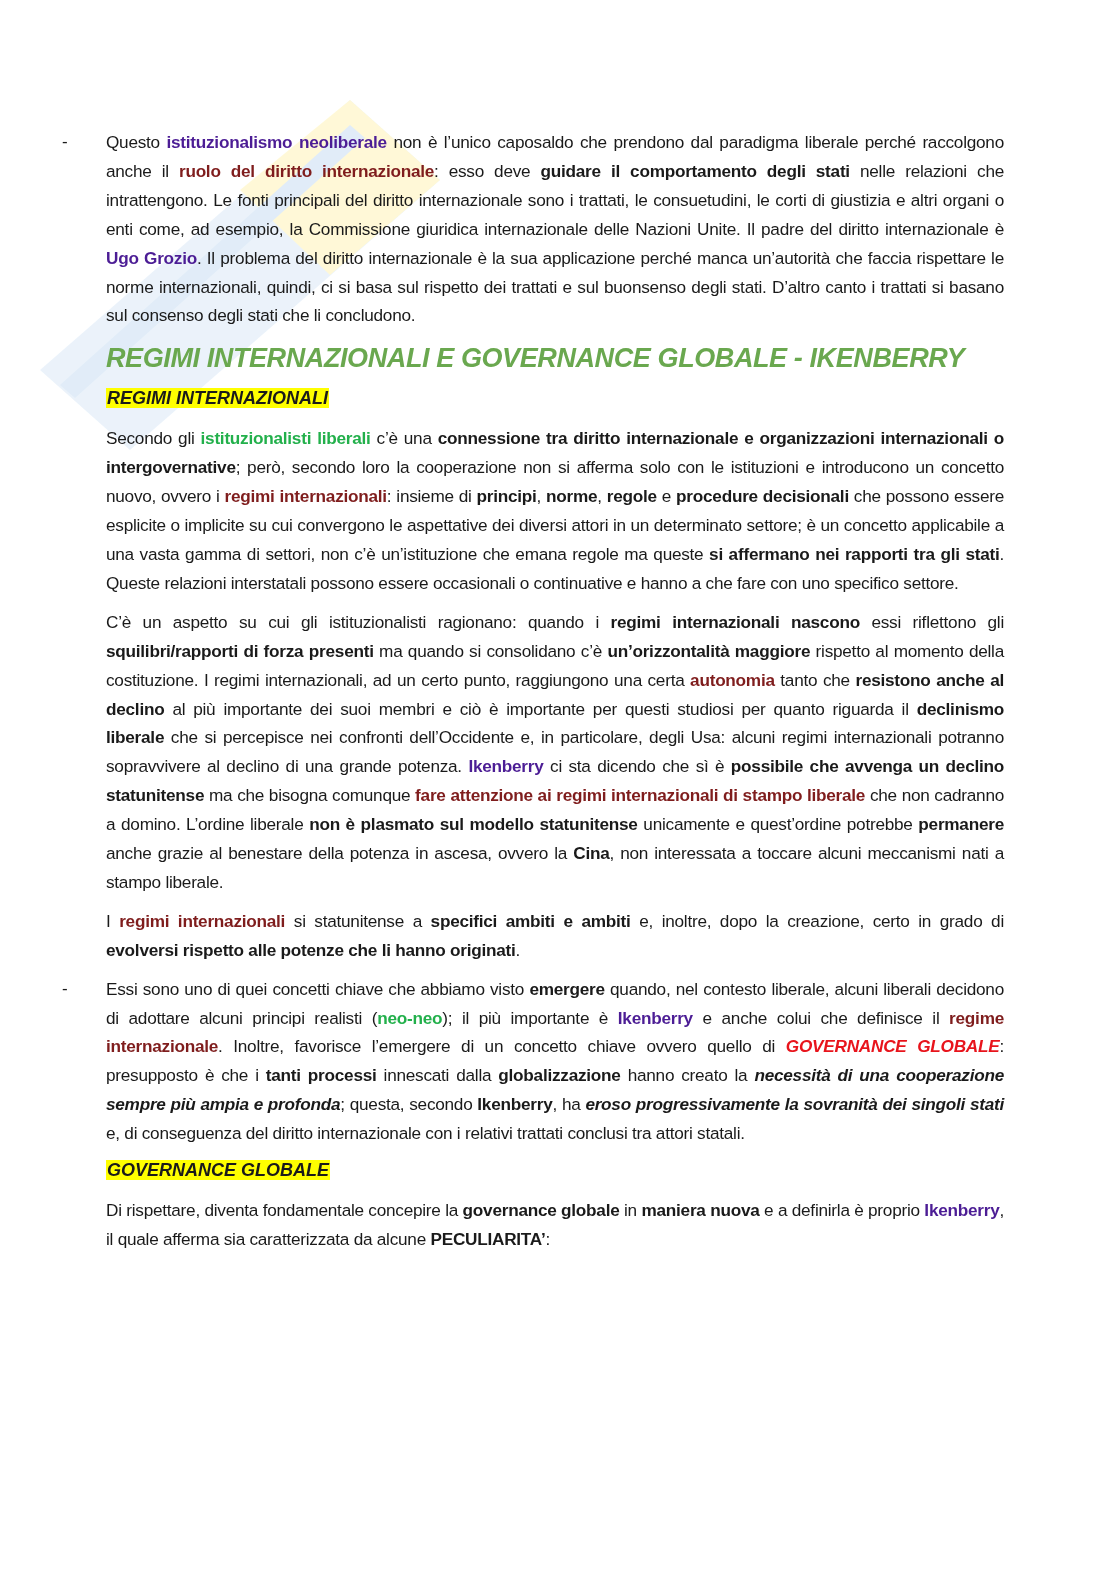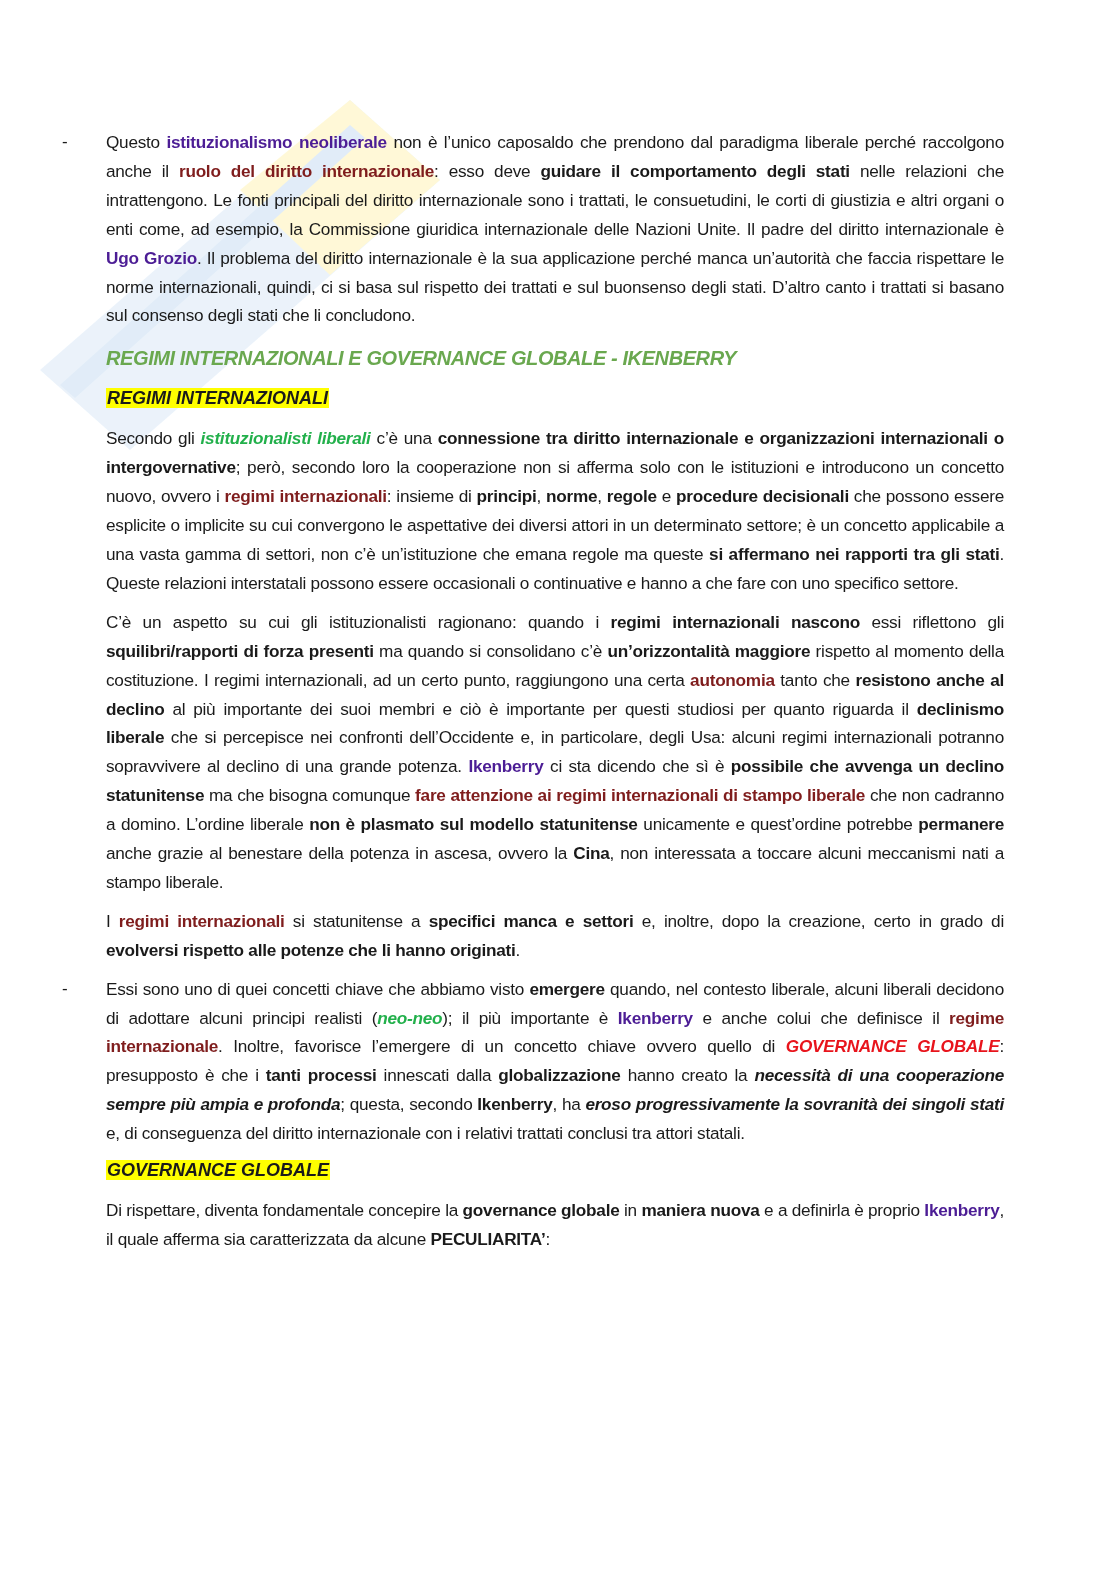--- a/index.html
+++ b/index.html
@@ -5,46 +5,46 @@
   html, body { margin: 0; padding: 0; background: #ffffff; }
   body { width: 1116px; height: 1579px; position: relative; overflow: hidden;
          font-family: "Liberation Sans", "DejaVu Sans", sans-serif; color: #1a1a1a; }
   .watermark { position: absolute; left: 20px; top: 40px; width: 520px; height: 420px;
                pointer-events: none; z-index: 0; }
   .page { position: absolute; left: 106px; top: 128px; width: 898px; z-index: 1; }
   p.para { margin: 0 0 10px 0; font-size: 17.2px; line-height: 28.9px; text-align: justify;
            letter-spacing: -0.25px; }
   .bullet-row { position: relative; }
   .dash { position: absolute; left: -44px; top: 0; font-size: 17px; line-height: 28.9px; }
-  h1.h-main { margin: 4px 0 10px 0; font-size: 20px; font-weight: bold; font-style: italic;
+  h1.h-main { margin: 4px 0 10px 0; font-size: 27px; font-weight: bold; font-style: italic;
               color: #6aa84f; letter-spacing: -0.4px; line-height: 36px; }
   h2.h-sub { margin: 8px 0 14px 0; font-size: 18px; font-weight: bold; font-style: italic;
              line-height: 24px; }
   h2.h-sub span { background: #ffff00; padding: 0 1px; }
   .b { font-weight: bold; }
   .blue { color: #4c1d95; font-weight: bold; }
   .red { color: #7f1d1d; font-weight: bold; }
-  .green { color: #22b04b; font-weight: bold; font-style: italic; }
+  .green { color: #22b04b; font-weight: bold; }
   .redi { color: #e8141c; font-weight: bold; font-style: italic; }
   .bi { font-weight: bold; font-style: italic; }
 </style>
 </head>
 <body>
 
 <svg class="watermark" viewBox="0 0 520 420" xmlns="http://www.w3.org/2000/svg">
   <g opacity="0.55">
     <polygon points="20,330 330,60 420,140 110,410" fill="#dbe9f7"></polygon>
     <polygon points="220,150 330,60 420,140 310,235" fill="#fff4b8"></polygon>
     <polygon points="40,345 330,85 345,98 55,358" fill="#c9def3"></polygon>
   </g>
 </svg>
 
 <div class="page" id="page">
     <p class="para bullet-row"><span class="dash">-</span><span>Questo </span><span class="blue">istituzionalismo neoliberale</span><span> non è l’unico caposaldo che prendono dal paradigma liberale perché raccolgono anche il </span><span class="red">ruolo del diritto internazionale</span><span>: esso deve </span><span class="b">guidare il comportamento degli stati</span><span> nelle relazioni che intrattengono. Le fonti principali del diritto internazionale sono i trattati, le consuetudini, le corti di giustizia e altri organi o enti come, ad esempio, la Commissione giuridica internazionale delle Nazioni Unite. Il padre del diritto internazionale è </span><span class="blue">Ugo Grozio</span><span>. Il problema del diritto internazionale è la sua applicazione perché manca un’autorità che faccia rispettare le norme internazionali, quindi, ci si basa sul rispetto dei trattati e sul buonsenso degli stati. D’altro canto i trattati si basano sul consenso degli stati che li concludono.</span></p>
     <h1 class="h-main">REGIMI INTERNAZIONALI E GOVERNANCE GLOBALE - IKENBERRY</h1>
     <h2 class="h-sub"><span>REGIMI INTERNAZIONALI</span></h2>
     <p class="para"><span>Secondo gli </span><span class="green">istituzionalisti liberali</span><span> c’è una </span><span class="b">connessione tra diritto internazionale e organizzazioni internazionali o intergovernative</span><span>; però, secondo loro la cooperazione non si afferma solo con le istituzioni e introducono un concetto nuovo, ovvero i </span><span class="red">regimi internazionali</span><span>: insieme di </span><span class="b">principi</span><span>, </span><span class="b">norme</span><span>, </span><span class="b">regole</span><span> e </span><span class="b">procedure decisionali</span><span> che possono essere esplicite o implicite su cui convergono le aspettative dei diversi attori in un determinato settore; è un concetto applicabile a una vasta gamma di settori, non c’è un’istituzione che emana regole ma queste </span><span class="b">si affermano nei rapporti tra gli stati</span><span>. Queste relazioni interstatali possono essere occasionali o continuative e hanno a che fare con uno specifico settore.</span></p>
     <p class="para"><span>C’è un aspetto su cui gli istituzionalisti ragionano: quando i </span><span class="b">regimi internazionali nascono</span><span> essi riflettono gli </span><span class="b">squilibri/rapporti di forza presenti</span><span> ma quando si consolidano c’è </span><span class="b">un’orizzontalità maggiore</span><span> rispetto al momento della costituzione. I regimi internazionali, ad un certo punto, raggiungono una certa </span><span class="red">autonomia</span><span> tanto che </span><span class="b">resistono anche al declino</span><span> al più importante dei suoi membri e ciò è importante per questi studiosi per quanto riguarda il </span><span class="b">declinismo liberale</span><span> che si percepisce nei confronti dell’Occidente e, in particolare, degli Usa: alcuni regimi internazionali potranno sopravvivere al declino di una grande potenza. </span><span class="blue">Ikenberry</span><span> ci sta dicendo che sì è </span><span class="b">possibile che avvenga un declino statunitense</span><span> ma che bisogna comunque </span><span class="red">fare attenzione ai regimi internazionali di stampo liberale</span><span> che non cadranno a domino. L’ordine liberale </span><span class="b">non è plasmato sul modello statunitense</span><span> unicamente e quest’ordine potrebbe </span><span class="b">permanere</span><span> anche grazie al benestare della potenza in ascesa, ovvero la </span><span class="b">Cina</span><span>, non interessata a toccare alcuni meccanismi nati a stampo liberale.</span></p>
-    <p class="para"><span>I </span><span class="red">regimi internazionali</span><span> si statunitense a </span><span class="b">specifici manca e settori</span><span> e, inoltre, dopo la creazione, certo in grado di </span><span class="b">evolversi rispetto alle potenze che li hanno originati</span><span>.</span></p>
+    <p class="para"><span>I </span><span class="red">regimi internazionali</span><span> si statunitense a </span><span class="b">specifici ambiti e ambiti</span><span> e, inoltre, dopo la creazione, certo in grado di </span><span class="b">evolversi rispetto alle potenze che li hanno originati</span><span>.</span></p>
     <p class="para bullet-row"><span class="dash">-</span><span>Essi sono uno di quei concetti chiave che abbiamo visto </span><span class="b">emergere</span><span> quando, nel contesto liberale, alcuni liberali decidono di adottare alcuni principi realisti (</span><span class="green">neo-neo</span><span>); il più importante è </span><span class="blue">Ikenberry</span><span> e anche colui che definisce il </span><span class="red">regime internazionale</span><span>. Inoltre, favorisce l’emergere di un concetto chiave ovvero quello di </span><span class="redi">GOVERNANCE GLOBALE</span><span>: presupposto è che i </span><span class="b">tanti processi</span><span> innescati dalla </span><span class="b">globalizzazione</span><span> hanno creato la </span><span class="bi">necessità di una cooperazione sempre più ampia e profonda</span><span>; questa, secondo </span><span class="b">Ikenberry</span><span>, ha </span><span class="bi">eroso progressivamente la sovranità dei singoli stati</span><span> e, di conseguenza del diritto internazionale con i relativi trattati conclusi tra attori statali.</span></p>
     <h2 class="h-sub"><span>GOVERNANCE GLOBALE</span></h2>
     <p class="para"><span>Di rispettare, diventa fondamentale concepire la </span><span class="b">governance globale</span><span> in </span><span class="b">maniera nuova</span><span> e a definirla è proprio </span><span class="blue">Ikenberry</span><span>, il quale afferma sia caratterizzata da alcune </span><span class="b">PECULIARITA’</span><span>:</span></p>
   </div>
 
 </body></html>

